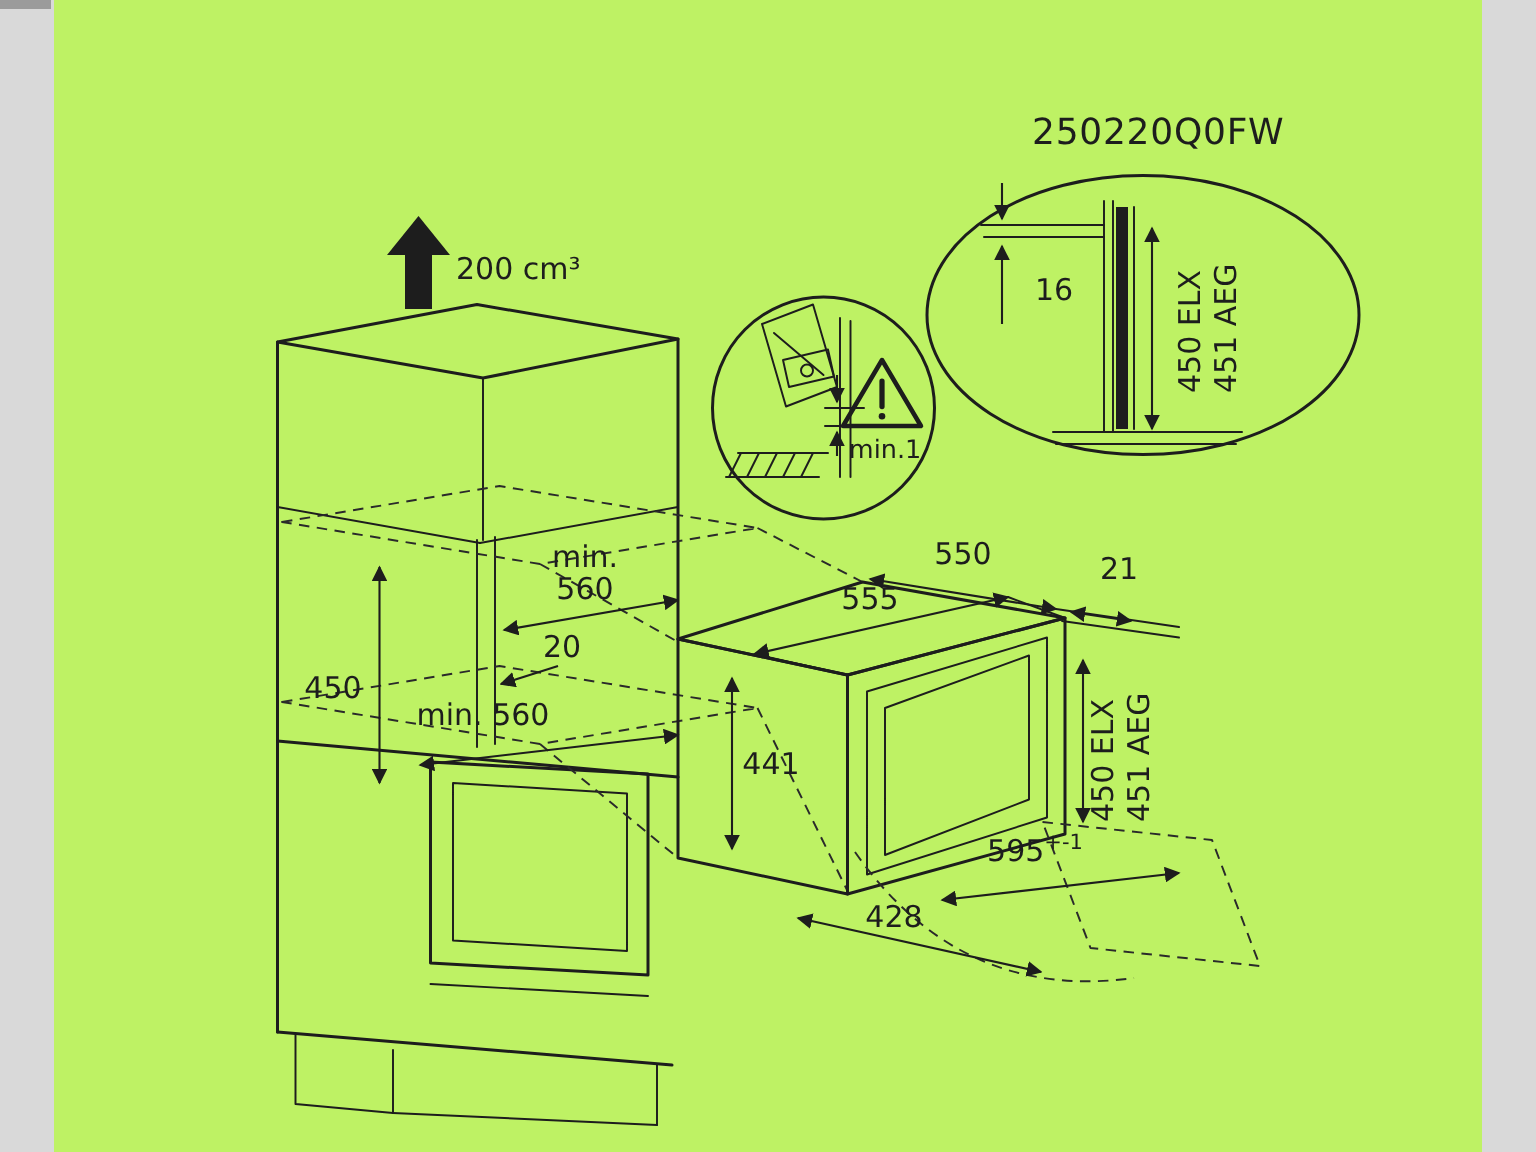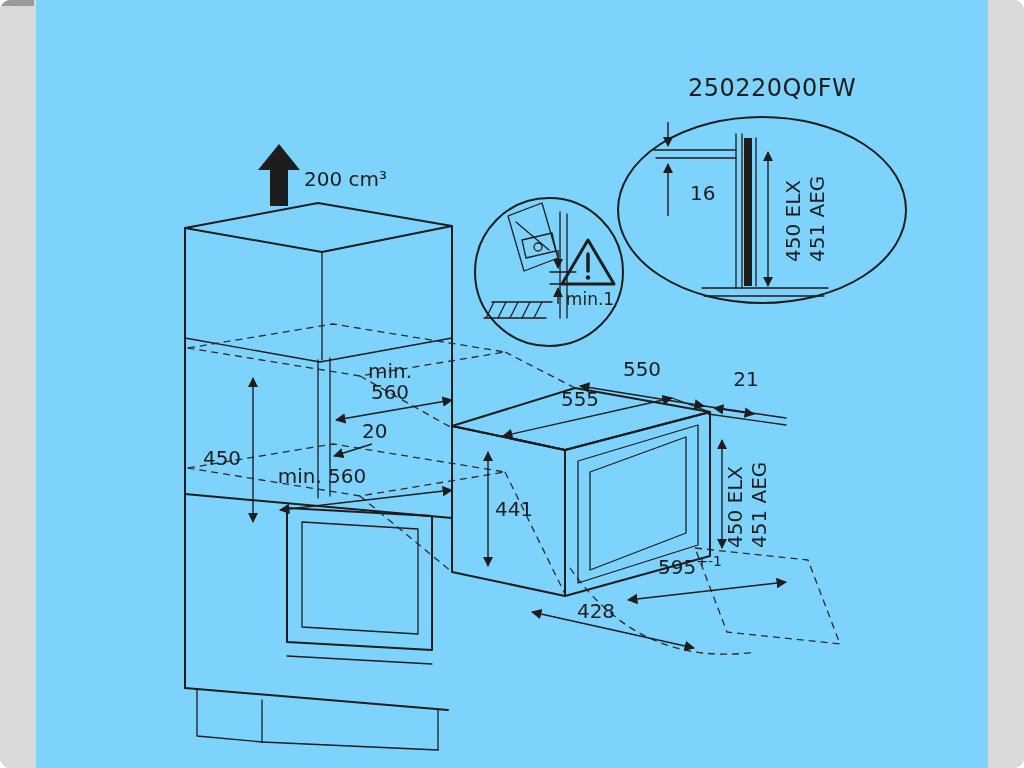--- a/index.html
+++ b/index.html
@@ -1,17 +1,17 @@
 <!DOCTYPE html>
 <html><head>
 <meta charset="utf-8">
 <style>
   html,body{margin:0;padding:0;background:#ffffff;}
-  .stage{position:relative;width:1024px;height:768px;background:#7dd3fc;overflow:hidden;
-         font-family:"DejaVu Sans","Liberation Sans",sans-serif;border-radius:11px;}
+  .stage{position:relative;width:1024px;height:768px;background:#bef264;overflow:hidden;
+         font-family:"DejaVu Sans","Liberation Sans",sans-serif;}
   svg{position:absolute;left:0;top:0;}
   .ln   {fill:none;stroke:#1d1d1d;stroke-width:2;stroke-linejoin:round;stroke-linecap:round;}
   .thin {fill:none;stroke:#1d1d1d;stroke-width:1.3;stroke-linejoin:round;stroke-linecap:round;}
   .dash {fill:none;stroke:#2a2a2a;stroke-width:1.3;stroke-dasharray:7 5;stroke-linejoin:round;}
   .dim  {fill:none;stroke:#1d1d1d;stroke-width:1.4;}
   .fillb{fill:#1d1d1d;stroke:none;}
   text  {fill:#1d1d1d;font-family:"DejaVu Sans","Liberation Sans",sans-serif;}
   .lbl  {font-size:20px;}
   .lbl-s{font-size:17px;}
   .model{font-size:24px;letter-spacing:.5px;}

